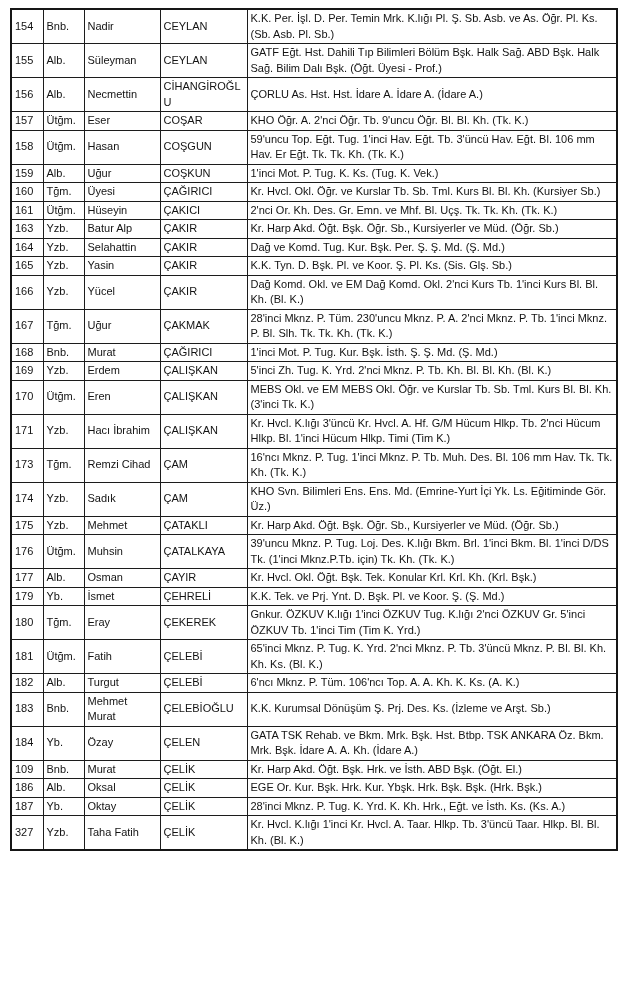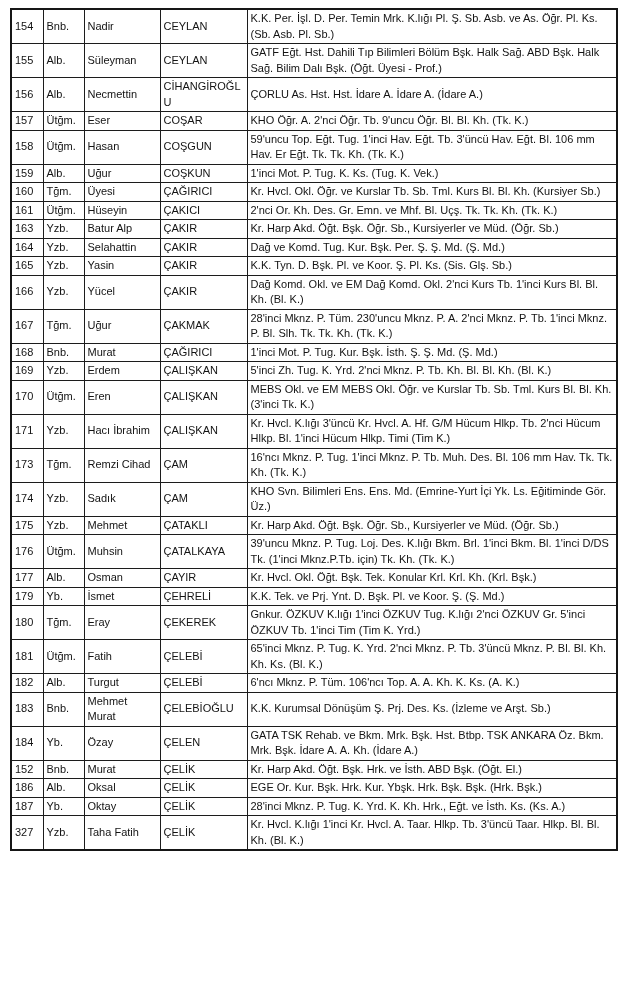--- a/index.html
+++ b/index.html
@@ -247,21 +247,21 @@
     <td class="c-duty">K.K. Kurumsal Dönüşüm Ş. Prj. Des. Ks. (İzleme ve Arşt. Sb.)</td>
   </tr>
         <tr>
     <td class="c-no">184</td>
     <td class="c-rank">Yb.</td>
     <td class="c-first">Özay</td>
     <td class="c-last">ÇELEN</td>
     <td class="c-duty">GATA TSK Rehab. ve Bkm. Mrk. Bşk. Hst. Btbp. TSK ANKARA Öz. Bkm. Mrk. Bşk. İdare A. A. Kh. (İdare A.)</td>
   </tr>
         <tr>
-    <td class="c-no">152</td>
+    <td class="c-no">109</td>
     <td class="c-rank">Bnb.</td>
     <td class="c-first">Murat</td>
     <td class="c-last">ÇELİK</td>
     <td class="c-duty">Kr. Harp Akd. Öğt. Bşk. Hrk. ve İsth. ABD Bşk. (Öğt. El.)</td>
   </tr>
         <tr>
     <td class="c-no">186</td>
     <td class="c-rank">Alb.</td>
     <td class="c-first">Oksal</td>
     <td class="c-last">ÇELİK</td>

